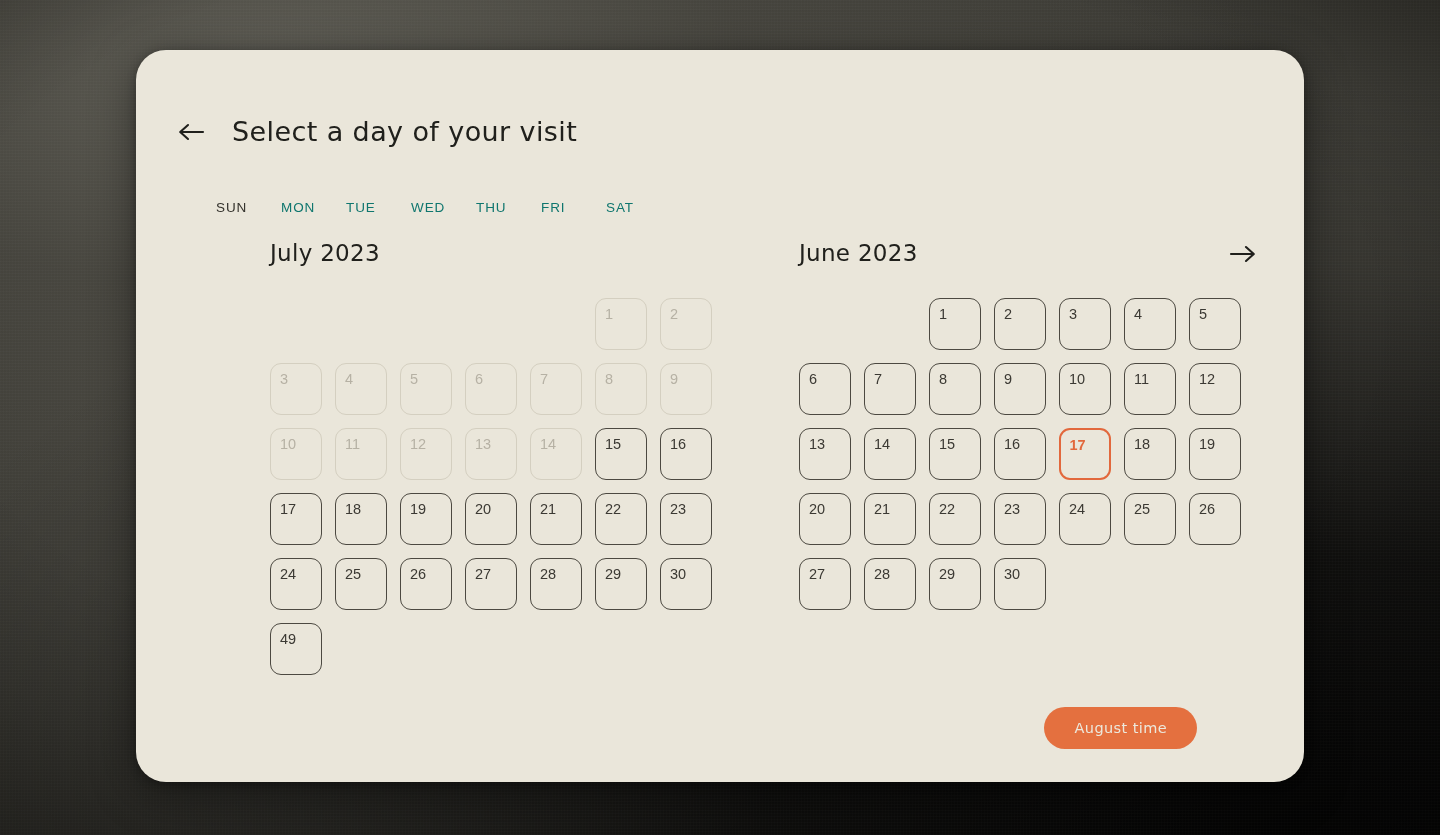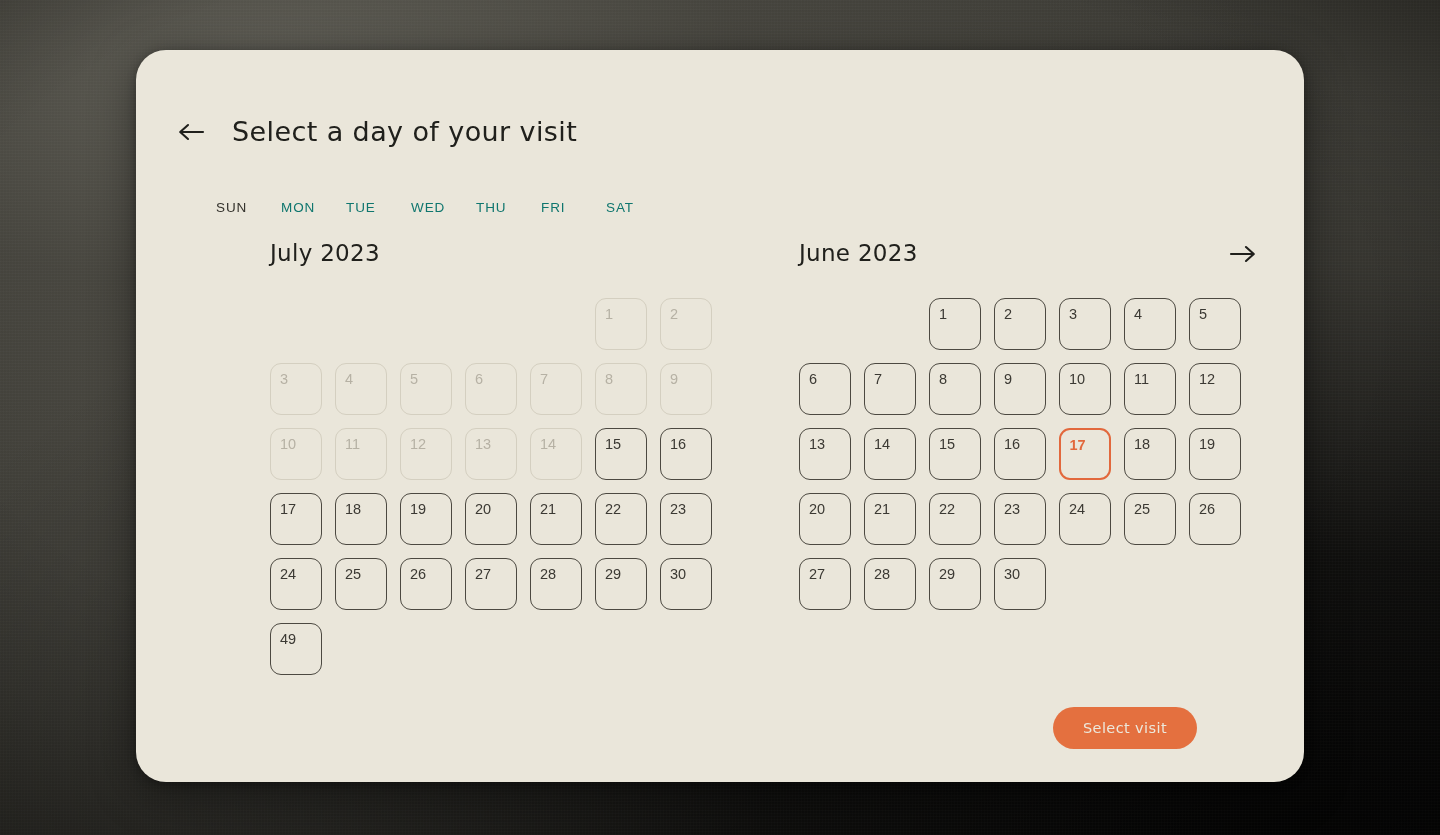--- a/index.html
+++ b/index.html
@@ -287,14 +287,14 @@
           <div class="day enabled">26</div>
           <div class="day enabled">27</div>
           <div class="day enabled">28</div>
           <div class="day enabled">29</div>
           <div class="day enabled">30</div>
         </div>
     </div>
 
   </div>
 
-  <button class="select-time-btn">Select visit</button>
+  <button class="select-time-btn">August time</button>
 </div>
 
 </body></html>

